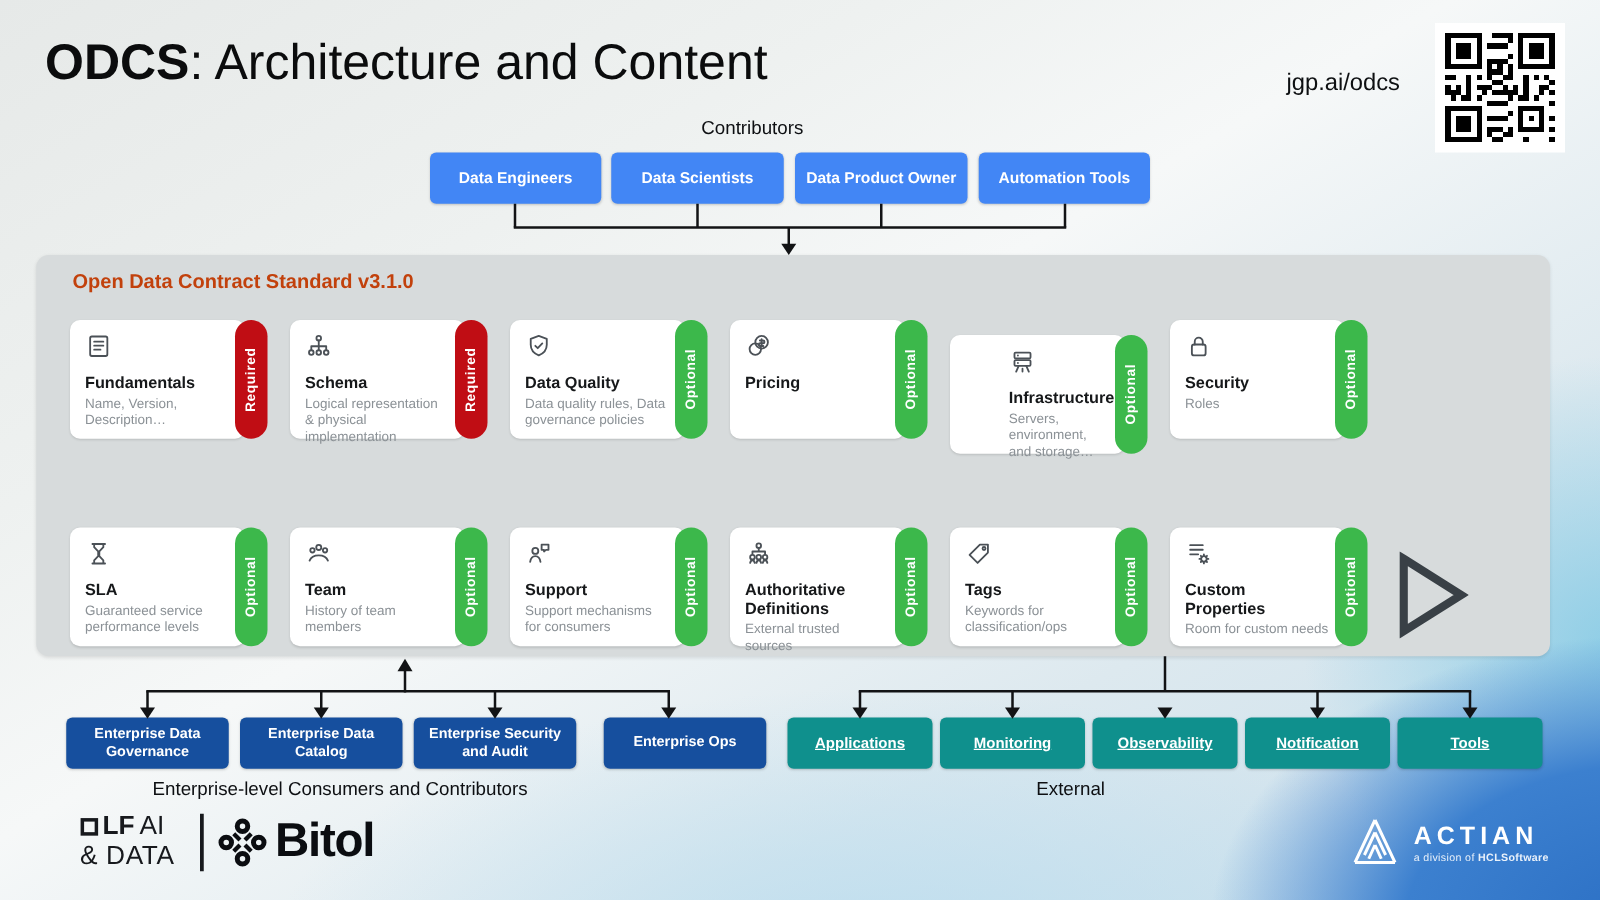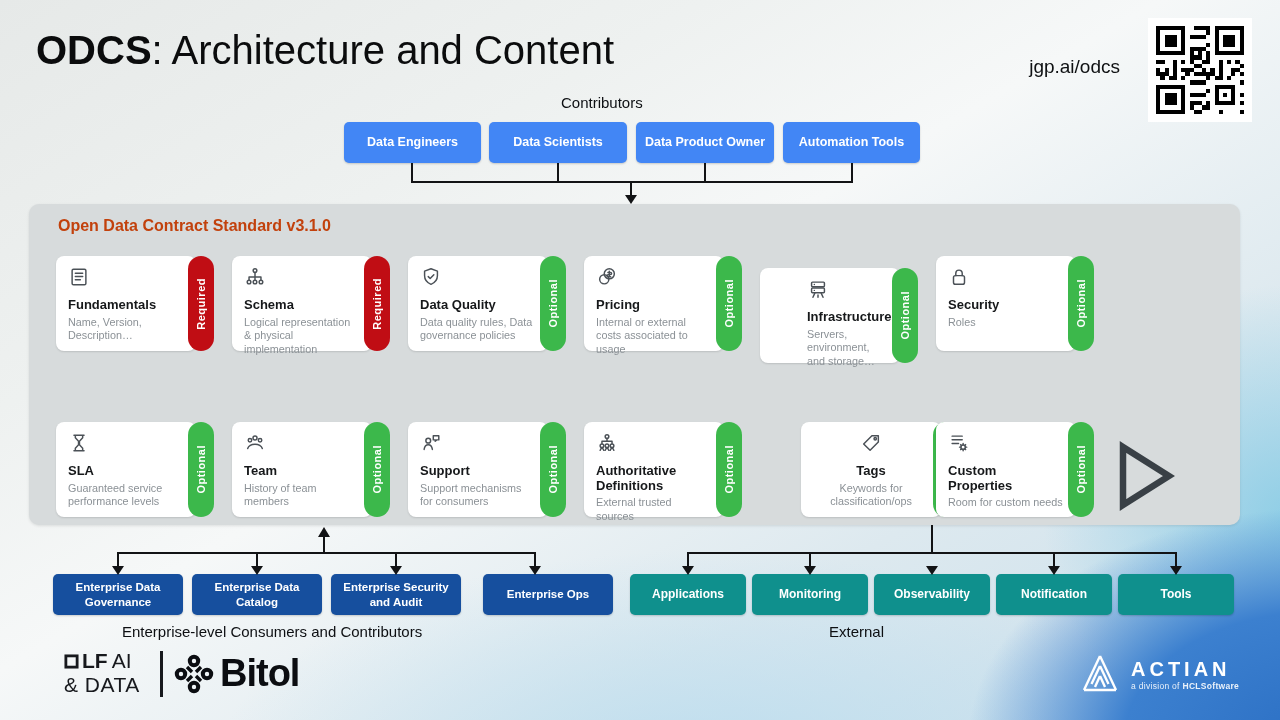--- a/index.html
+++ b/index.html
@@ -20,21 +20,21 @@
   .headline .rest { font-weight:400; }
   .qr-link { position:absolute; left:1008px; top:56px; width:112px; font-size:19px; color:#0e1012; text-align:right; }
   .qr-box { position:absolute; left:1148px; top:18px; width:104px; height:104px; }
   
   .section-label { position:absolute; font-size:15px; color:#0d0f12; }
   .btn { position:absolute; display:flex; align-items:center; justify-content:center; text-align:center;
          color:#fff; font-weight:bold; border-radius:5px; padding:2px 5px; line-height:1.25;
          box-shadow:0 1px 2px rgba(0,0,0,0.18); }
   .btn-blue { background:#4286f5; height:41px; top:122px; font-size:12.5px; }
   .btn-navy { background:#164f9e; height:41px; top:574px; font-size:11.5px; }
-  .btn-teal { background:#0f908d; height:41px; top:574px; font-size:12px; }
+  .btn-teal { background:#0f908d; height:41px; top:574px; font-size:12px;text-decoration:underline; }
   
   .connectors { position:absolute; left:0; top:0; width:1280px; height:720px; pointer-events:none; z-index:5; }
   
   .panel { position:absolute; left:29px; top:204px; width:1211px; height:321px;
            background:#d7dbdc; border-radius:10px; box-shadow:0 1px 3px rgba(0,0,0,0.10); }
   .panel-title { position:absolute; left:29px; top:13px; font-size:16px; font-weight:bold; color:#c2410c; }
   .card { position:absolute; width:140px; height:95px; background:#ffffff; border-radius:8px;
           box-shadow:0 1px 2px rgba(0,0,0,0.13); padding:10px 12px 0 12px; }
   .cicon { width:22px; height:22px; stroke:#4b5157; fill:none; stroke-width:1.6;
            stroke-linecap:round; stroke-linejoin:round; }
@@ -240,21 +240,20 @@
           <span>Optional</span>
         </div>
     </div>
     <div class="card" style="left:555px; top:52px;">
       <svg class="cicon" viewBox="0 0 24 24">
           <circle cx="9" cy="14.5" r="5"></circle>
           <circle cx="14.5" cy="8.5" r="5.5"></circle>
           <path d="M14.5 5.8v5.4M13 7h2.8a1.2 1.2 0 010 2.4h-2.6a1.2 1.2 0 000 2.4H16"></path>
         </svg>
       <div class="ctitle">Pricing</div>
-      <div class="cdesc">Internal or external costs associated to usage</div>
       <div class="badge opt">
           <span>Optional</span>
         </div>
     </div>
     <div class="card" style="left:731px; top:64px;padding-left:47px;">
       <svg class="cicon" viewBox="0 0 24 24">
           <rect x="5" y="4.5" width="14" height="5" rx="1"></rect>
           <rect x="5" y="11" width="14" height="5" rx="1"></rect>
           <path d="M8 7h.01M8 13.5h.01M12 18.5v2.5M8.5 16.5L6.5 21M15.5 16.5l2 4.5"></path>
         </svg>
@@ -318,21 +317,21 @@
           <circle cx="12" cy="15" r="2"></circle>
           <circle cx="17.5" cy="15" r="2"></circle>
           <path d="M4.5 20c.4-1.6 1.2-2.3 2-2.3s1.6.7 2 2.3M10 20c.4-1.6 1.2-2.3 2-2.3s1.6.7 2 2.3M15.5 20c.4-1.6 1.2-2.3 2-2.3s1.6.7 2 2.3"></path>
         </svg>
       <div class="ctitle">Authoritative Definitions</div>
       <div class="cdesc">External trusted sources</div>
       <div class="badge opt">
           <span>Optional</span>
         </div>
     </div>
-    <div class="card" style="left:772px; top:218px;text-align:center;">
+    <div class="card" style="left:731px; top:218px;">
       <svg class="cicon" viewBox="0 0 24 24">
           <path d="M13 4h7v7l-9 9-7-7 9-9z"></path>
           <circle cx="16.6" cy="7.4" r="1.3"></circle>
         </svg>
       <div class="ctitle">Tags</div>
       <div class="cdesc">Keywords for classification/ops</div>
       <div class="badge opt">
           <span>Optional</span>
         </div>
     </div>

